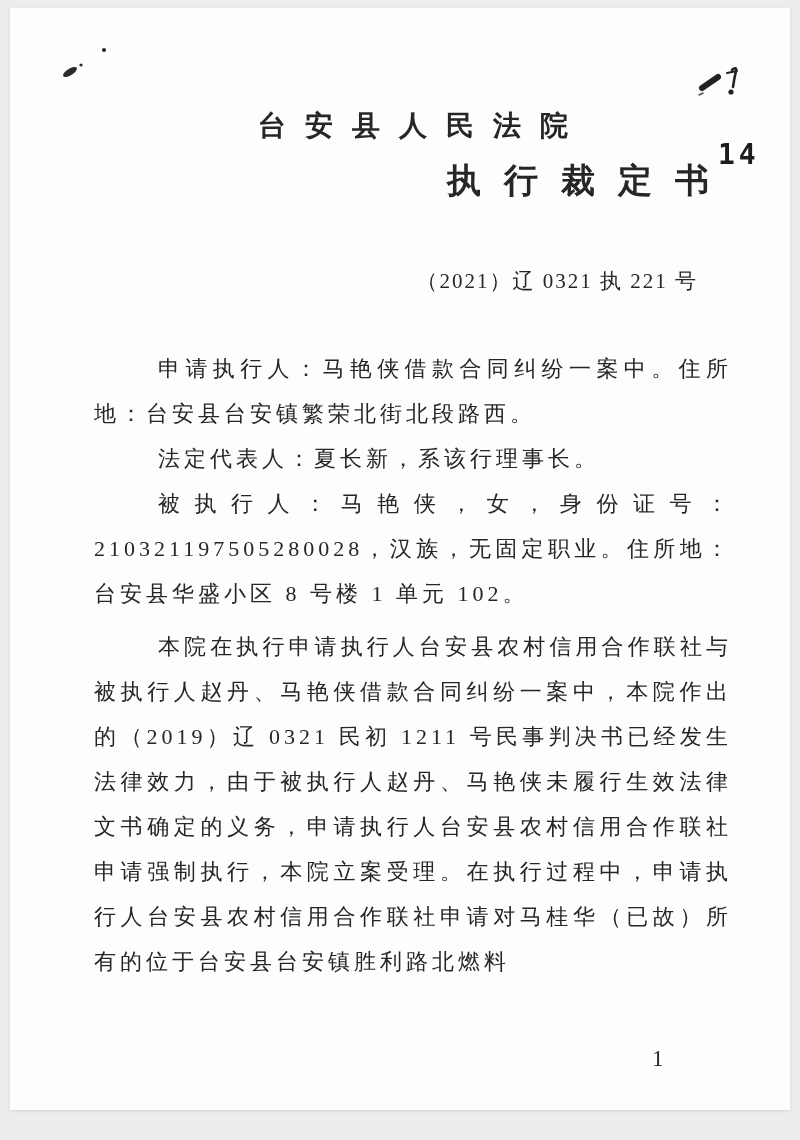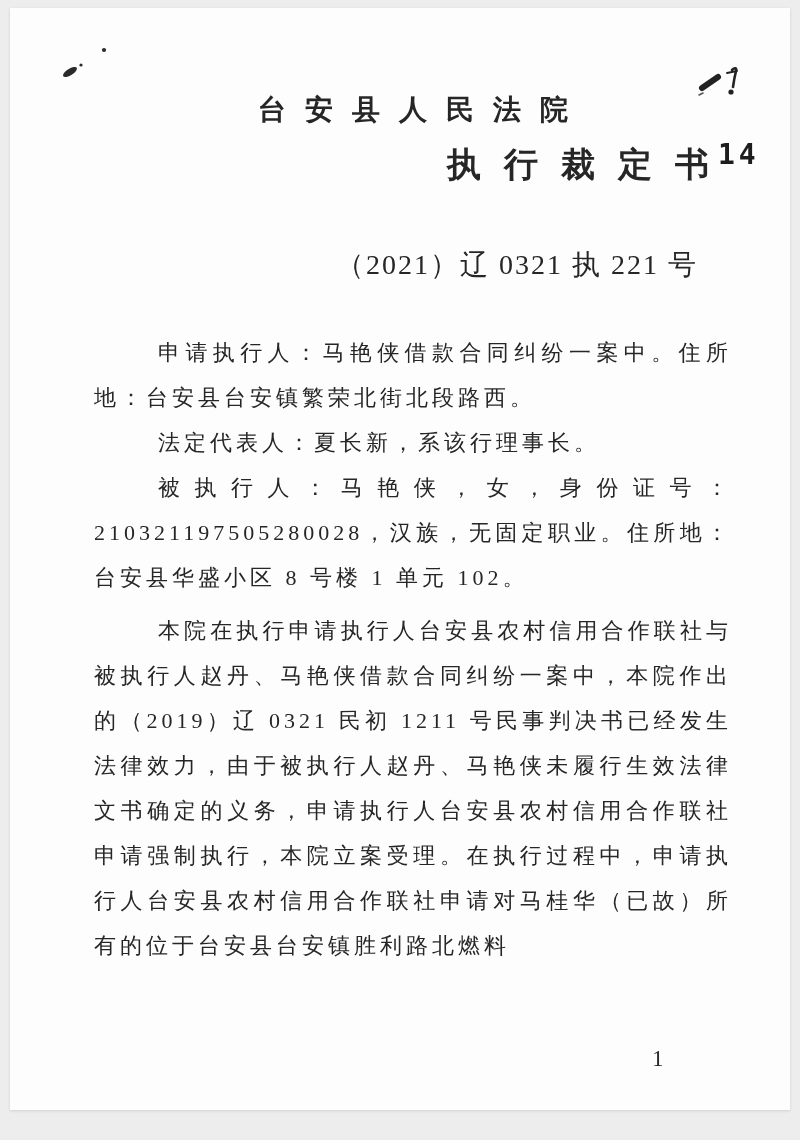--- a/index.html
+++ b/index.html
@@ -20,21 +20,21 @@
     top: 8px;
     width: 780px;
     height: 1102px;
     background: #fdfdfd;
     box-shadow: 0 1px 3px rgba(0,0,0,0.12);
     color: #262626;
   }
   .content {
     position: absolute;
     left: 84px;
-    top: 0;
+    top: 16px;
     width: 638px;
   }
   .court-name {
     margin: 84px 0 0 0;
     font-size: 28px;
     line-height: 36px;
     font-weight: 600;
     text-align: center;
     letter-spacing: 19px;
     padding-left: 19px; 
@@ -47,21 +47,21 @@
     font-weight: 700;
     text-align: right;
     letter-spacing: 23px;
     padding-left: 23px;
     white-space: nowrap;
   }
   .case-number {
     margin-top: 62px;
     text-align: right;
     padding-right: 34px;
-    font-size: 28px;
+    font-size: 21px;
     line-height: 30px;
     letter-spacing: 2px;
   }
   .paragraphs {
     margin-top: 50px;
   }
   .paragraphs p {
     margin: 0;
     font-size: 22px;
     line-height: 45px;

